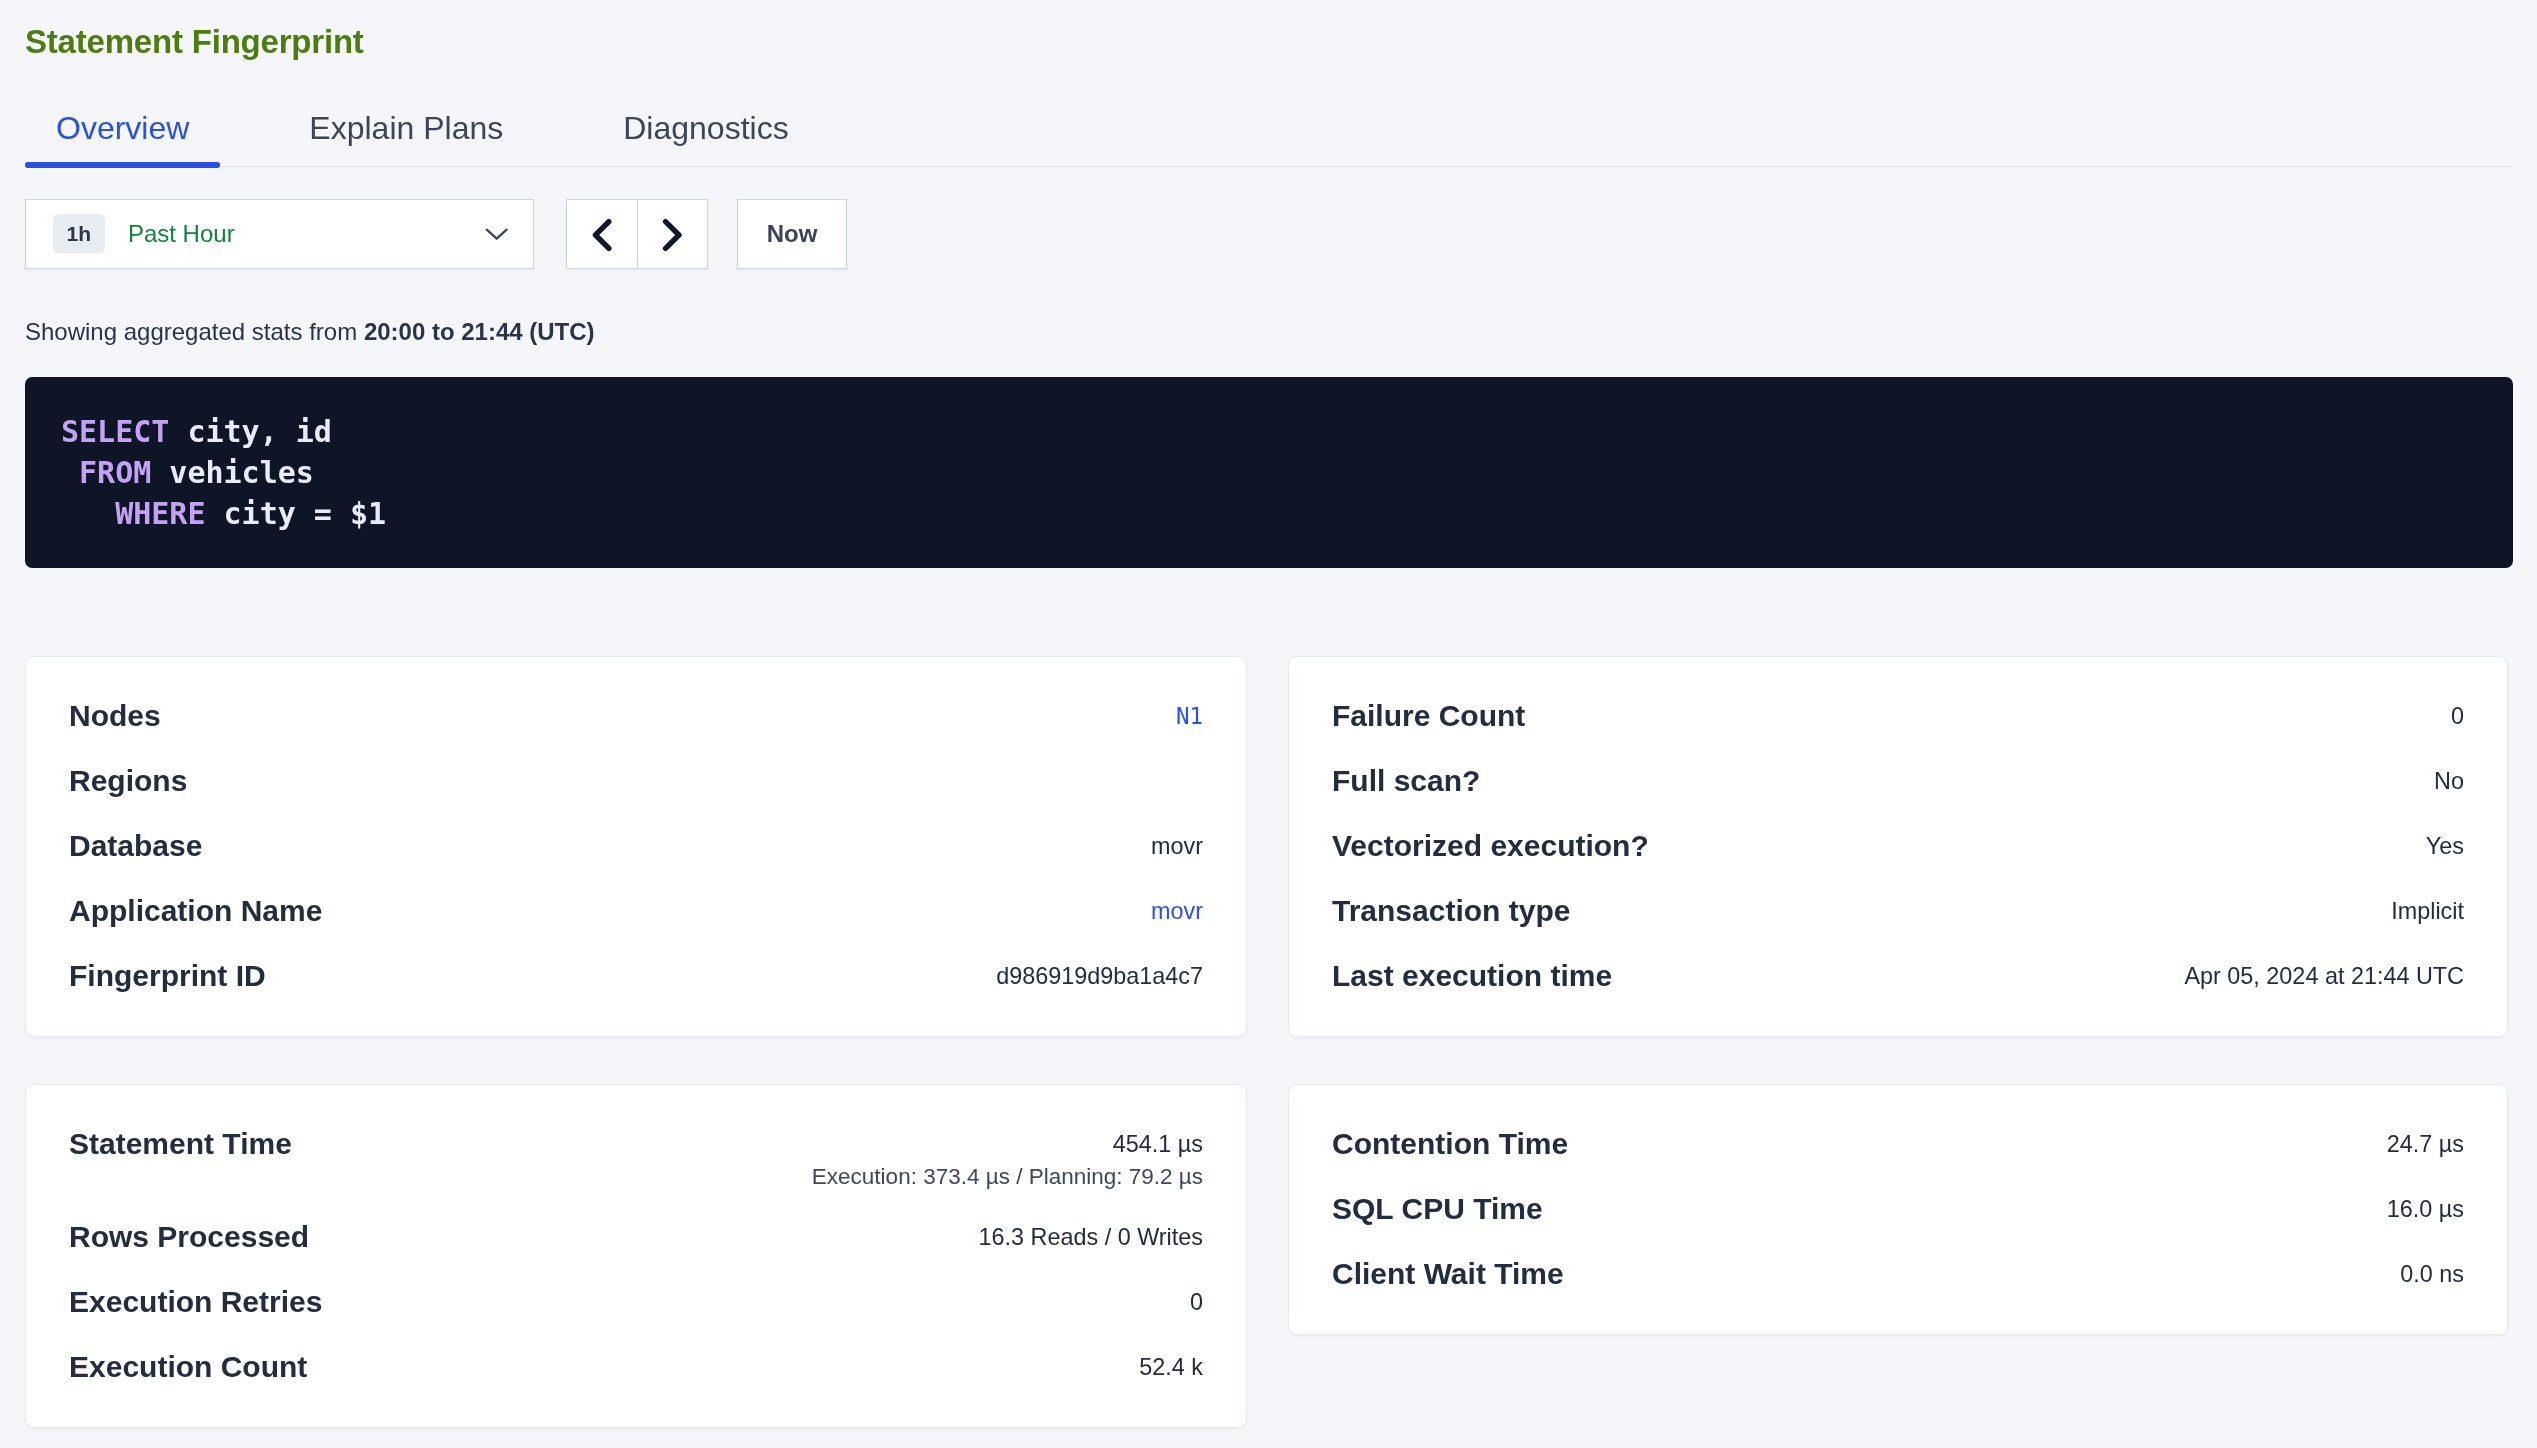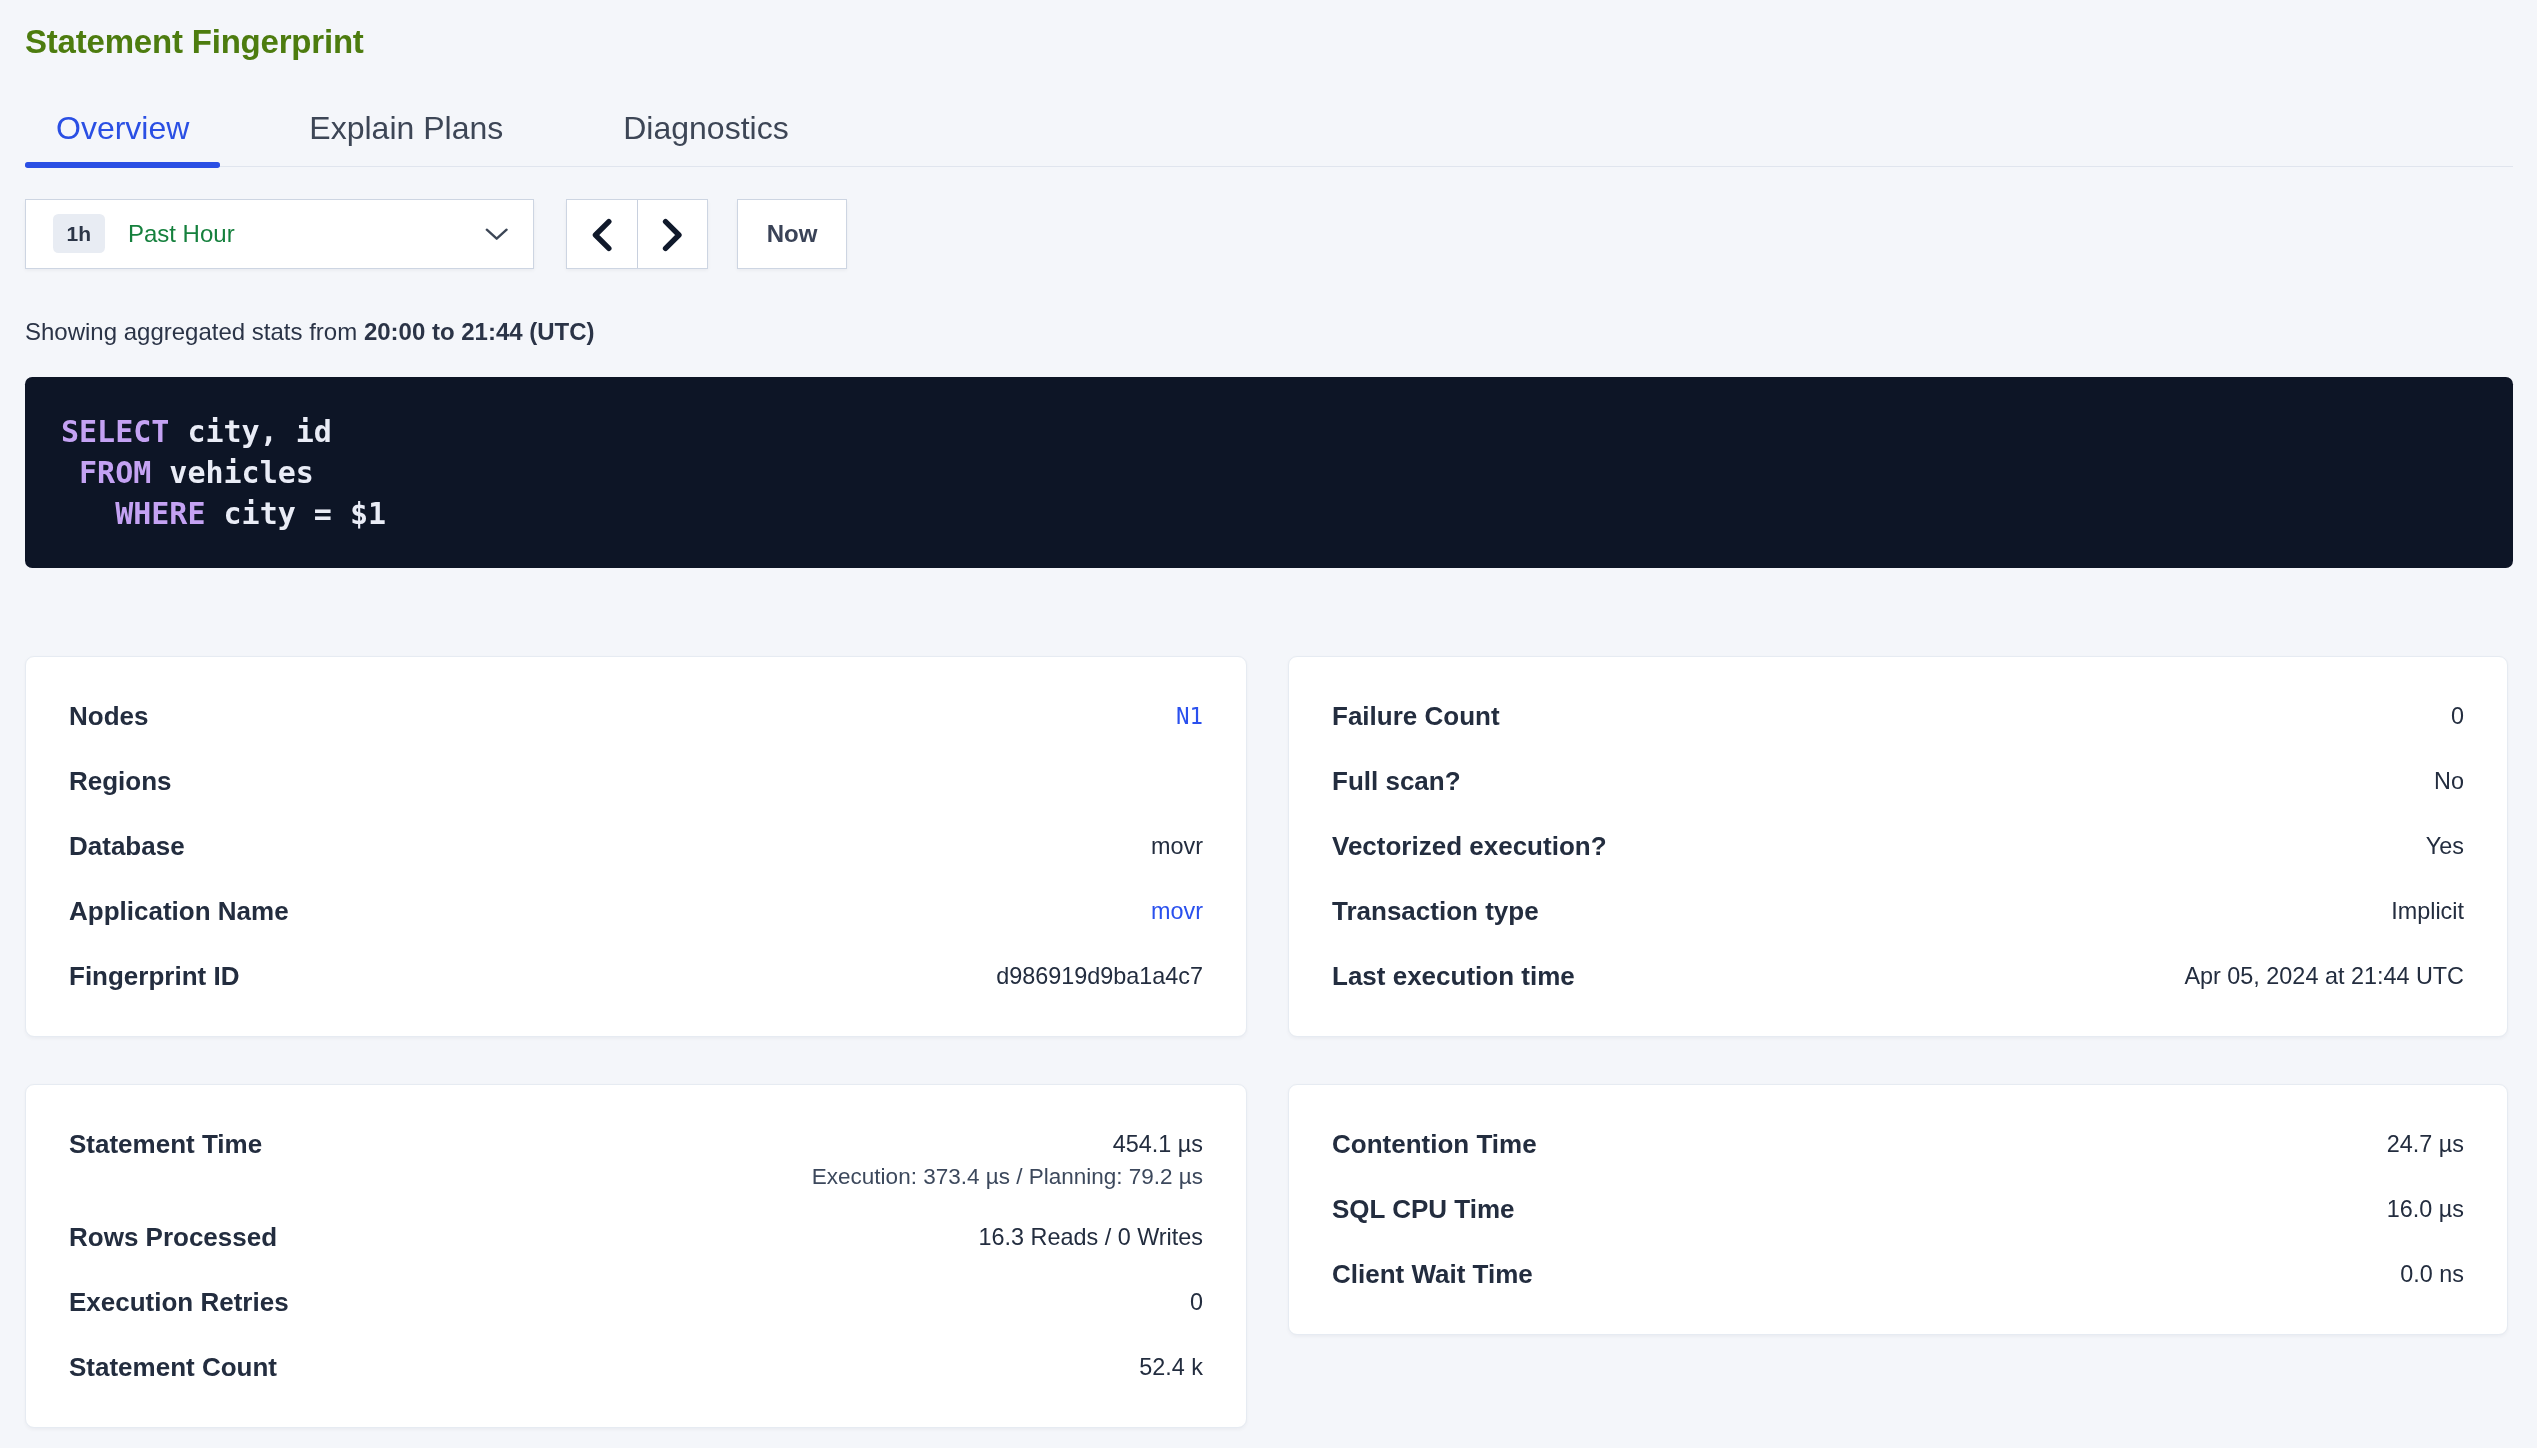--- a/index.html
+++ b/index.html
@@ -122,21 +122,21 @@
     background: #ffffff;
     border: 0.9px solid #e6ebf2;
     border-radius: 9px;
     padding: 27px 43px;
     box-shadow: 0 1.8px 3.6px rgba(16,24,40,0.04);
   }
   .card-row .row-main {
     height: 65px;
     display: flex; align-items: center; justify-content: space-between;
   }
-  .row-label { font-weight: 700; font-size: 26px; color: #232d3f; }
+  .row-label { font-weight: 700; font-size: 30px; color: #232d3f; }
   .row-value { font-size: 23.4px; color: #232d3f; text-align: right; }
   .row-value.link { color: #2a50ee; cursor: pointer; }
   .row-value.mono { font-family: "DejaVu Sans Mono", monospace; font-size: 22.5px; }
   .row-sub {
     text-align: right;
     font-size: 22.5px; color: #3c485c;
     margin-top: -12.6px;
     padding-bottom: 14.4px;
   }
 </style>
@@ -277,21 +277,21 @@
           </div>
         </div>
         <div class="card-row">
           <div class="row-main">
             <span class="row-label">Execution Retries</span>
             <span class="row-value">0</span>
           </div>
         </div>
         <div class="card-row">
           <div class="row-main">
-            <span class="row-label">Statement Count</span>
+            <span class="row-label">Execution Count</span>
             <span class="row-value">52.4 k</span>
           </div>
         </div>
       </div>
       <div class="card">
         <div class="card-row">
           <div class="row-main">
             <span class="row-label">Contention Time</span>
             <span class="row-value">24.7 µs</span>
           </div>

